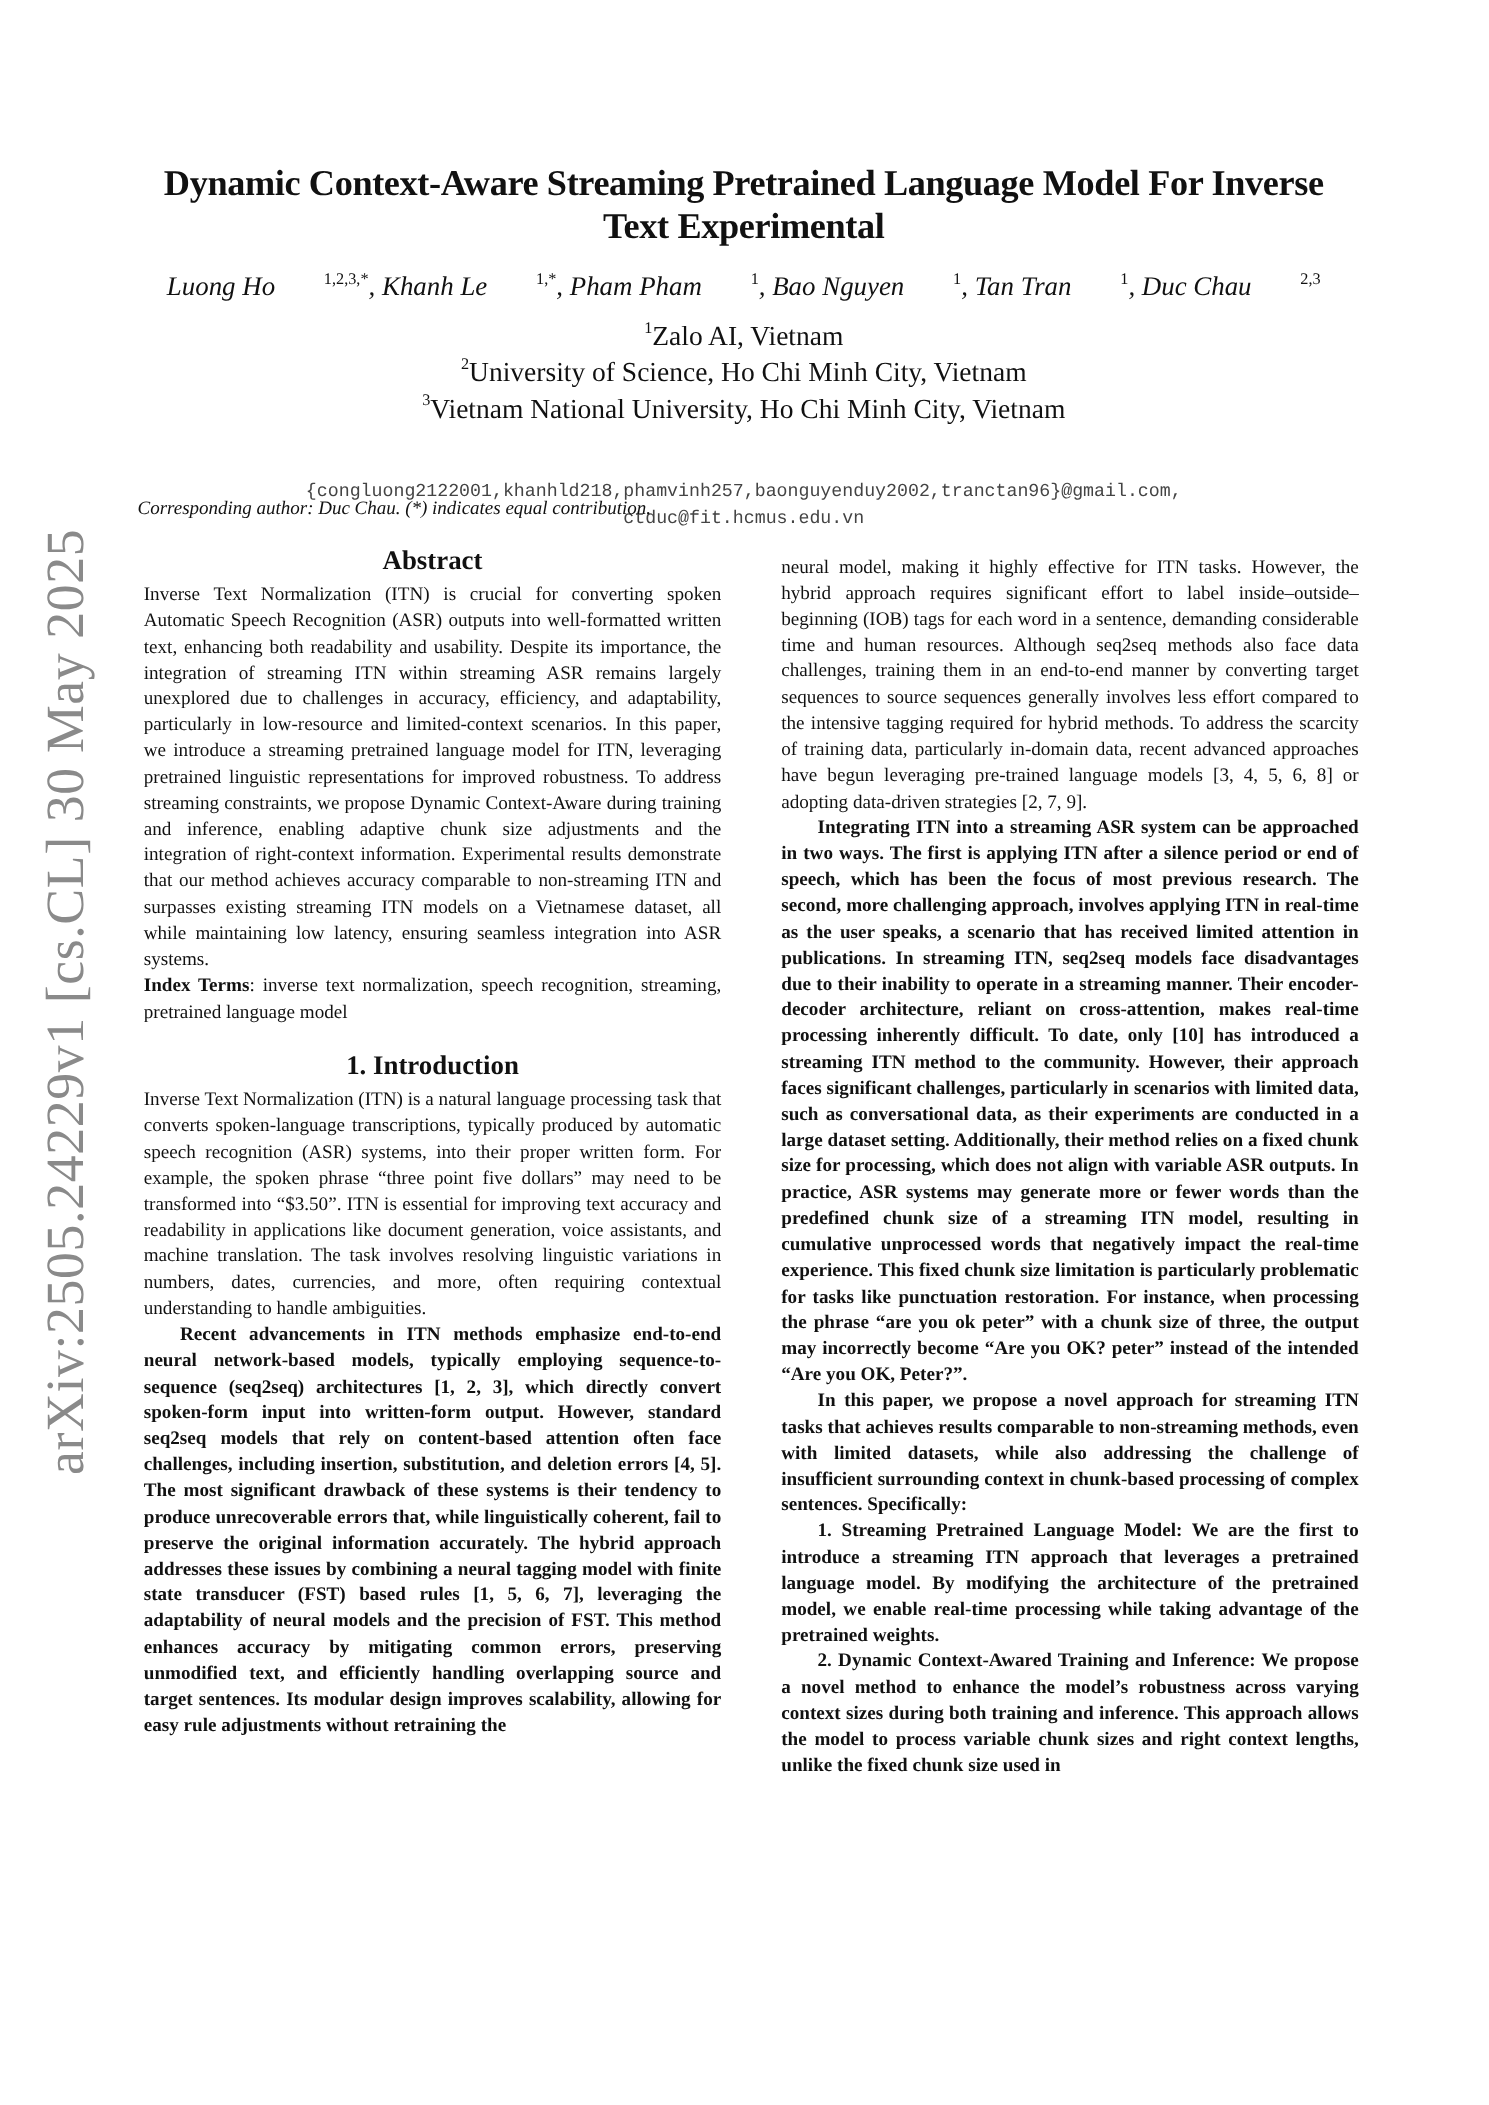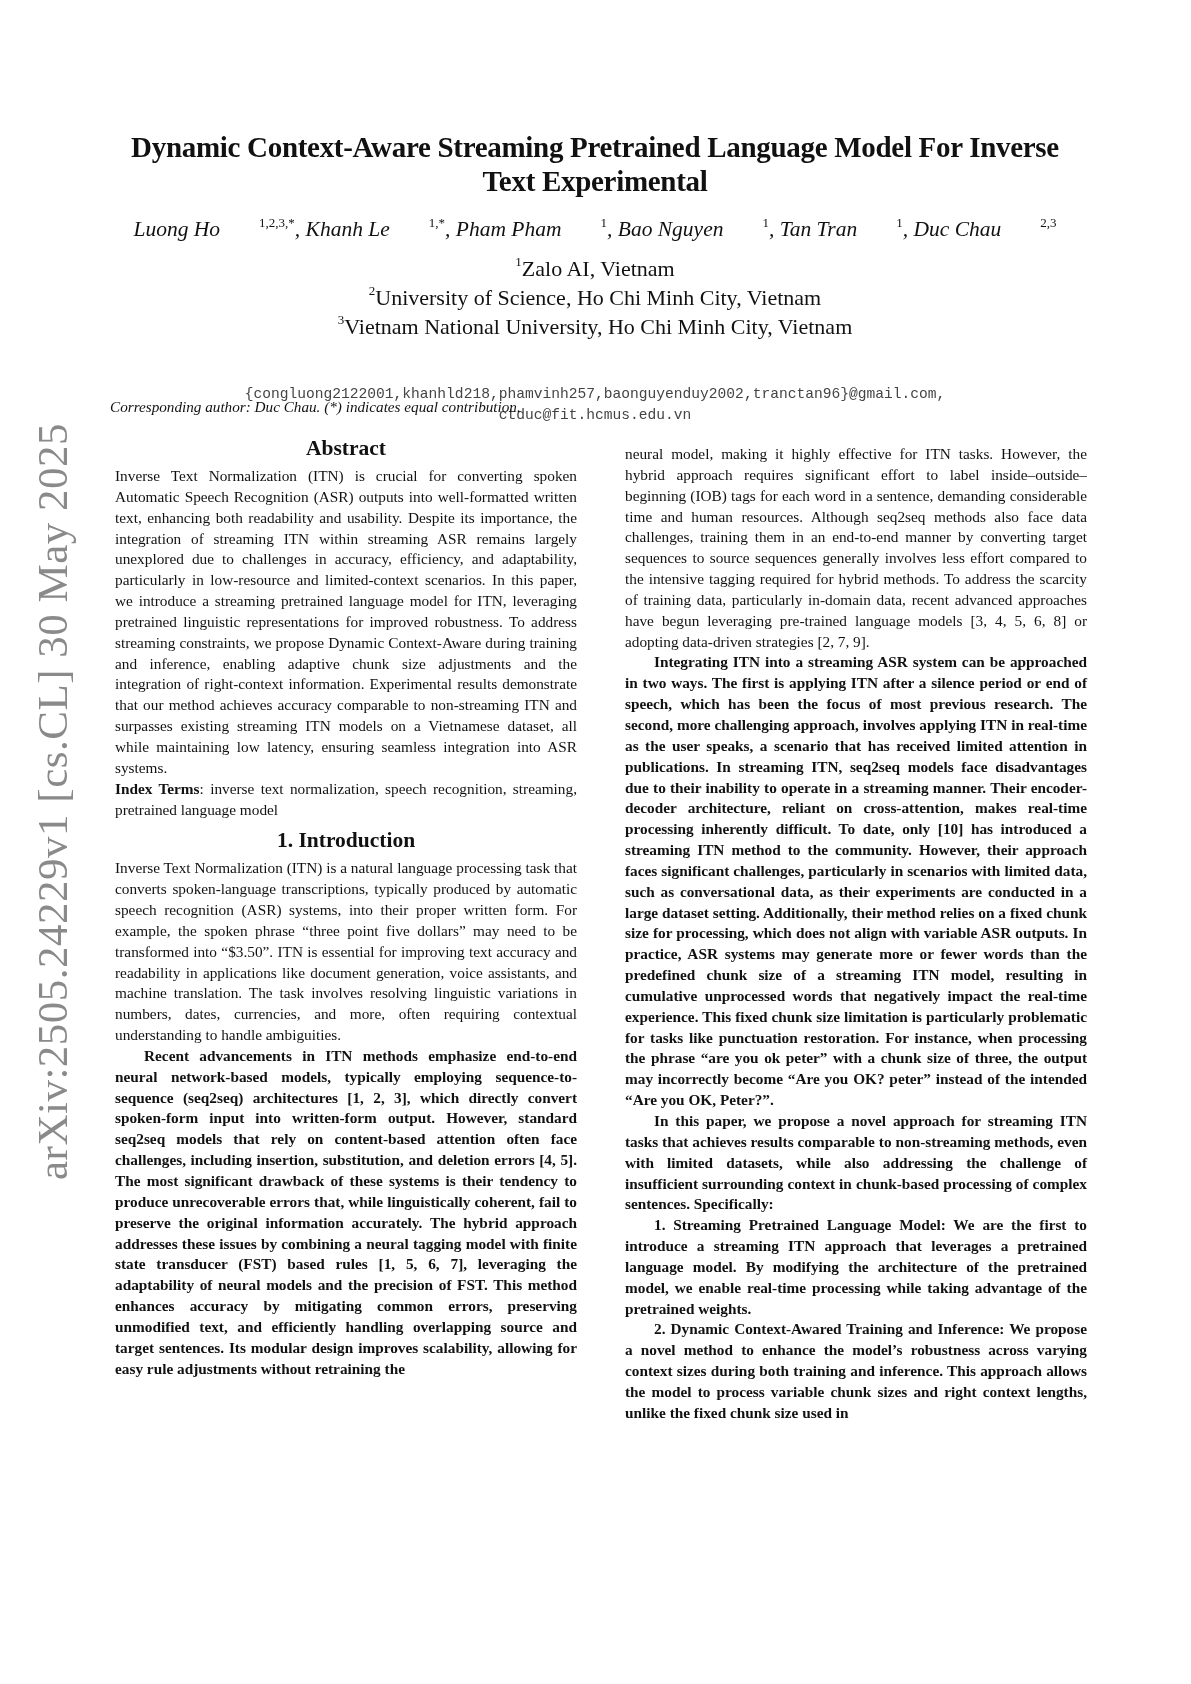--- a/index.html
+++ b/index.html
@@ -40,21 +40,21 @@
   .col {
     position: absolute; width: 462px; font-size: 15.3px; line-height: 20.85px;
     text-align: justify; hyphens: manual;
   }
   .col-left { left: 115px; top: 434px; }
   .col-right { left: 625px; top: 444px; }
   .sec-heading {
     text-align: center; font-weight: bold; font-size: 21.5px; line-height: 28px;
     margin: 0 0 4px 0;
   }
-  .sec-heading.intro { margin-top: 6px; margin-bottom: 4px; }
+  .sec-heading.intro { margin-top: 18px; margin-bottom: 4px; }
   p { margin: 0; }
   p.indent { text-indent: 29px; font-weight: bold; }
   .bold { font-weight: bold; }
 </style>
 </head>
 <body>
 
 <div class="arxiv-stamp">arXiv:2505.24229v1  [cs.CL]  30 May 2025</div>
 
 <div class="title">Dynamic Context-Aware Streaming Pretrained Language Model For Inverse Text Experimental</div>

